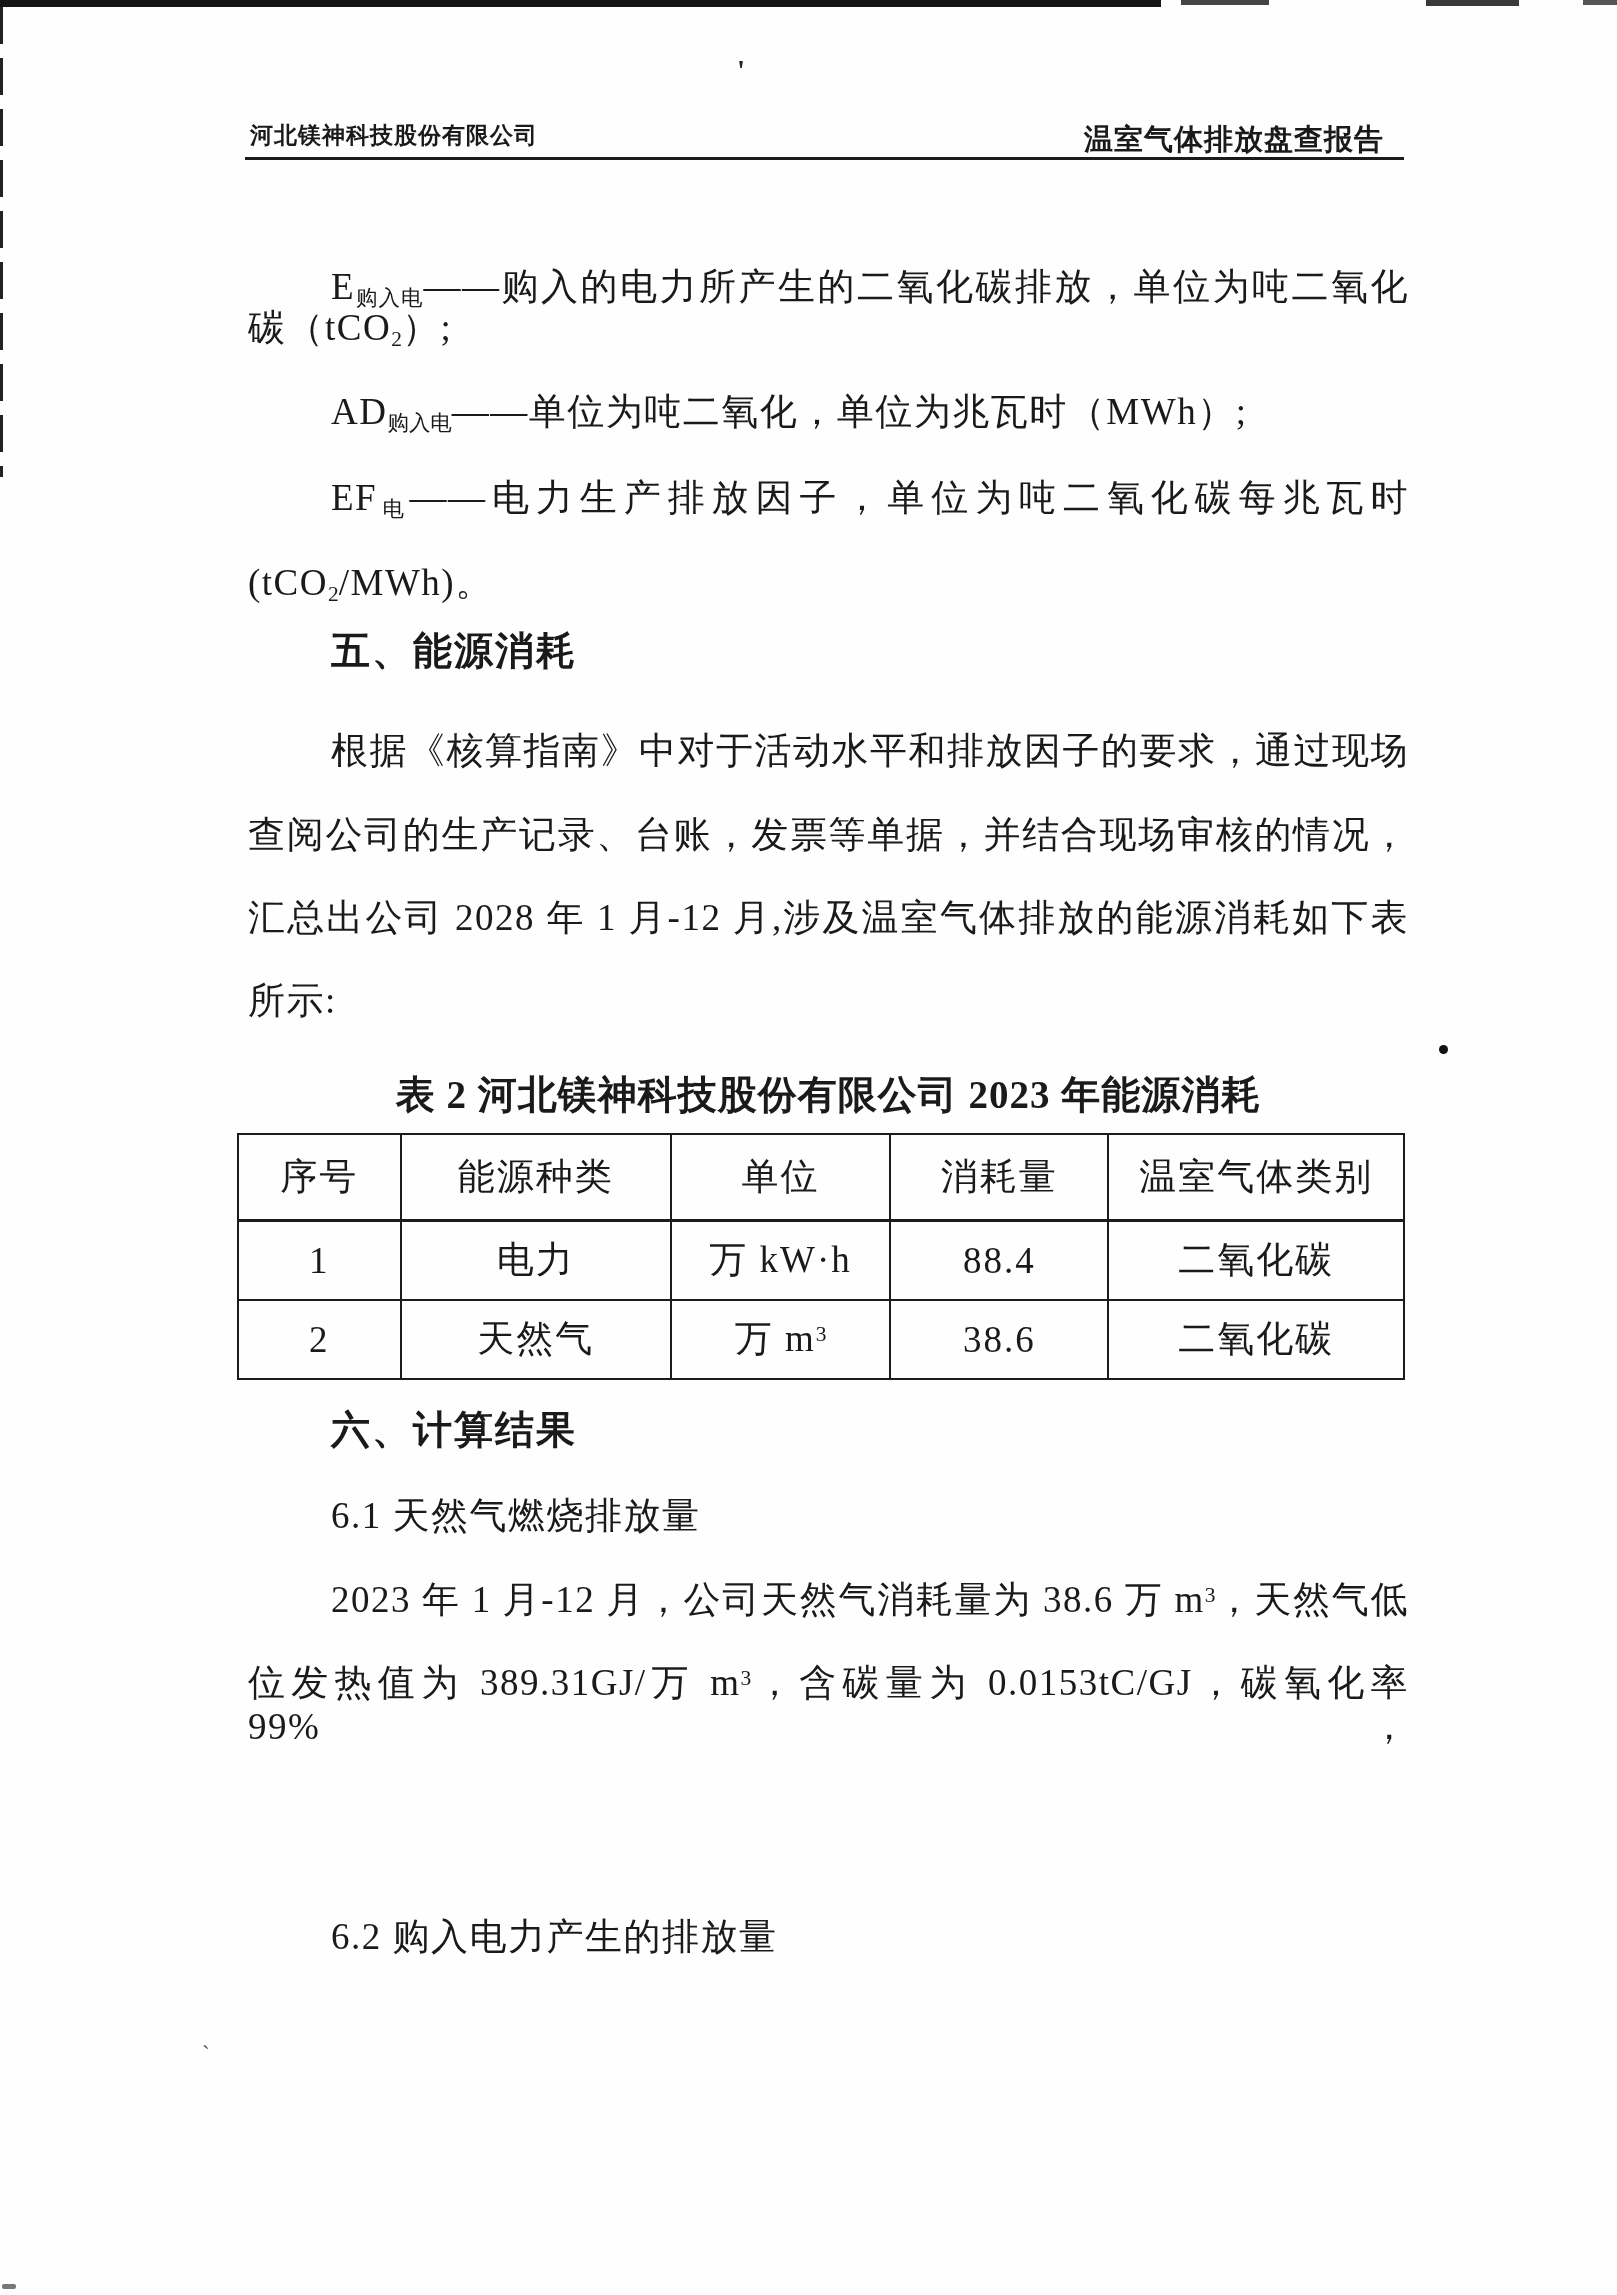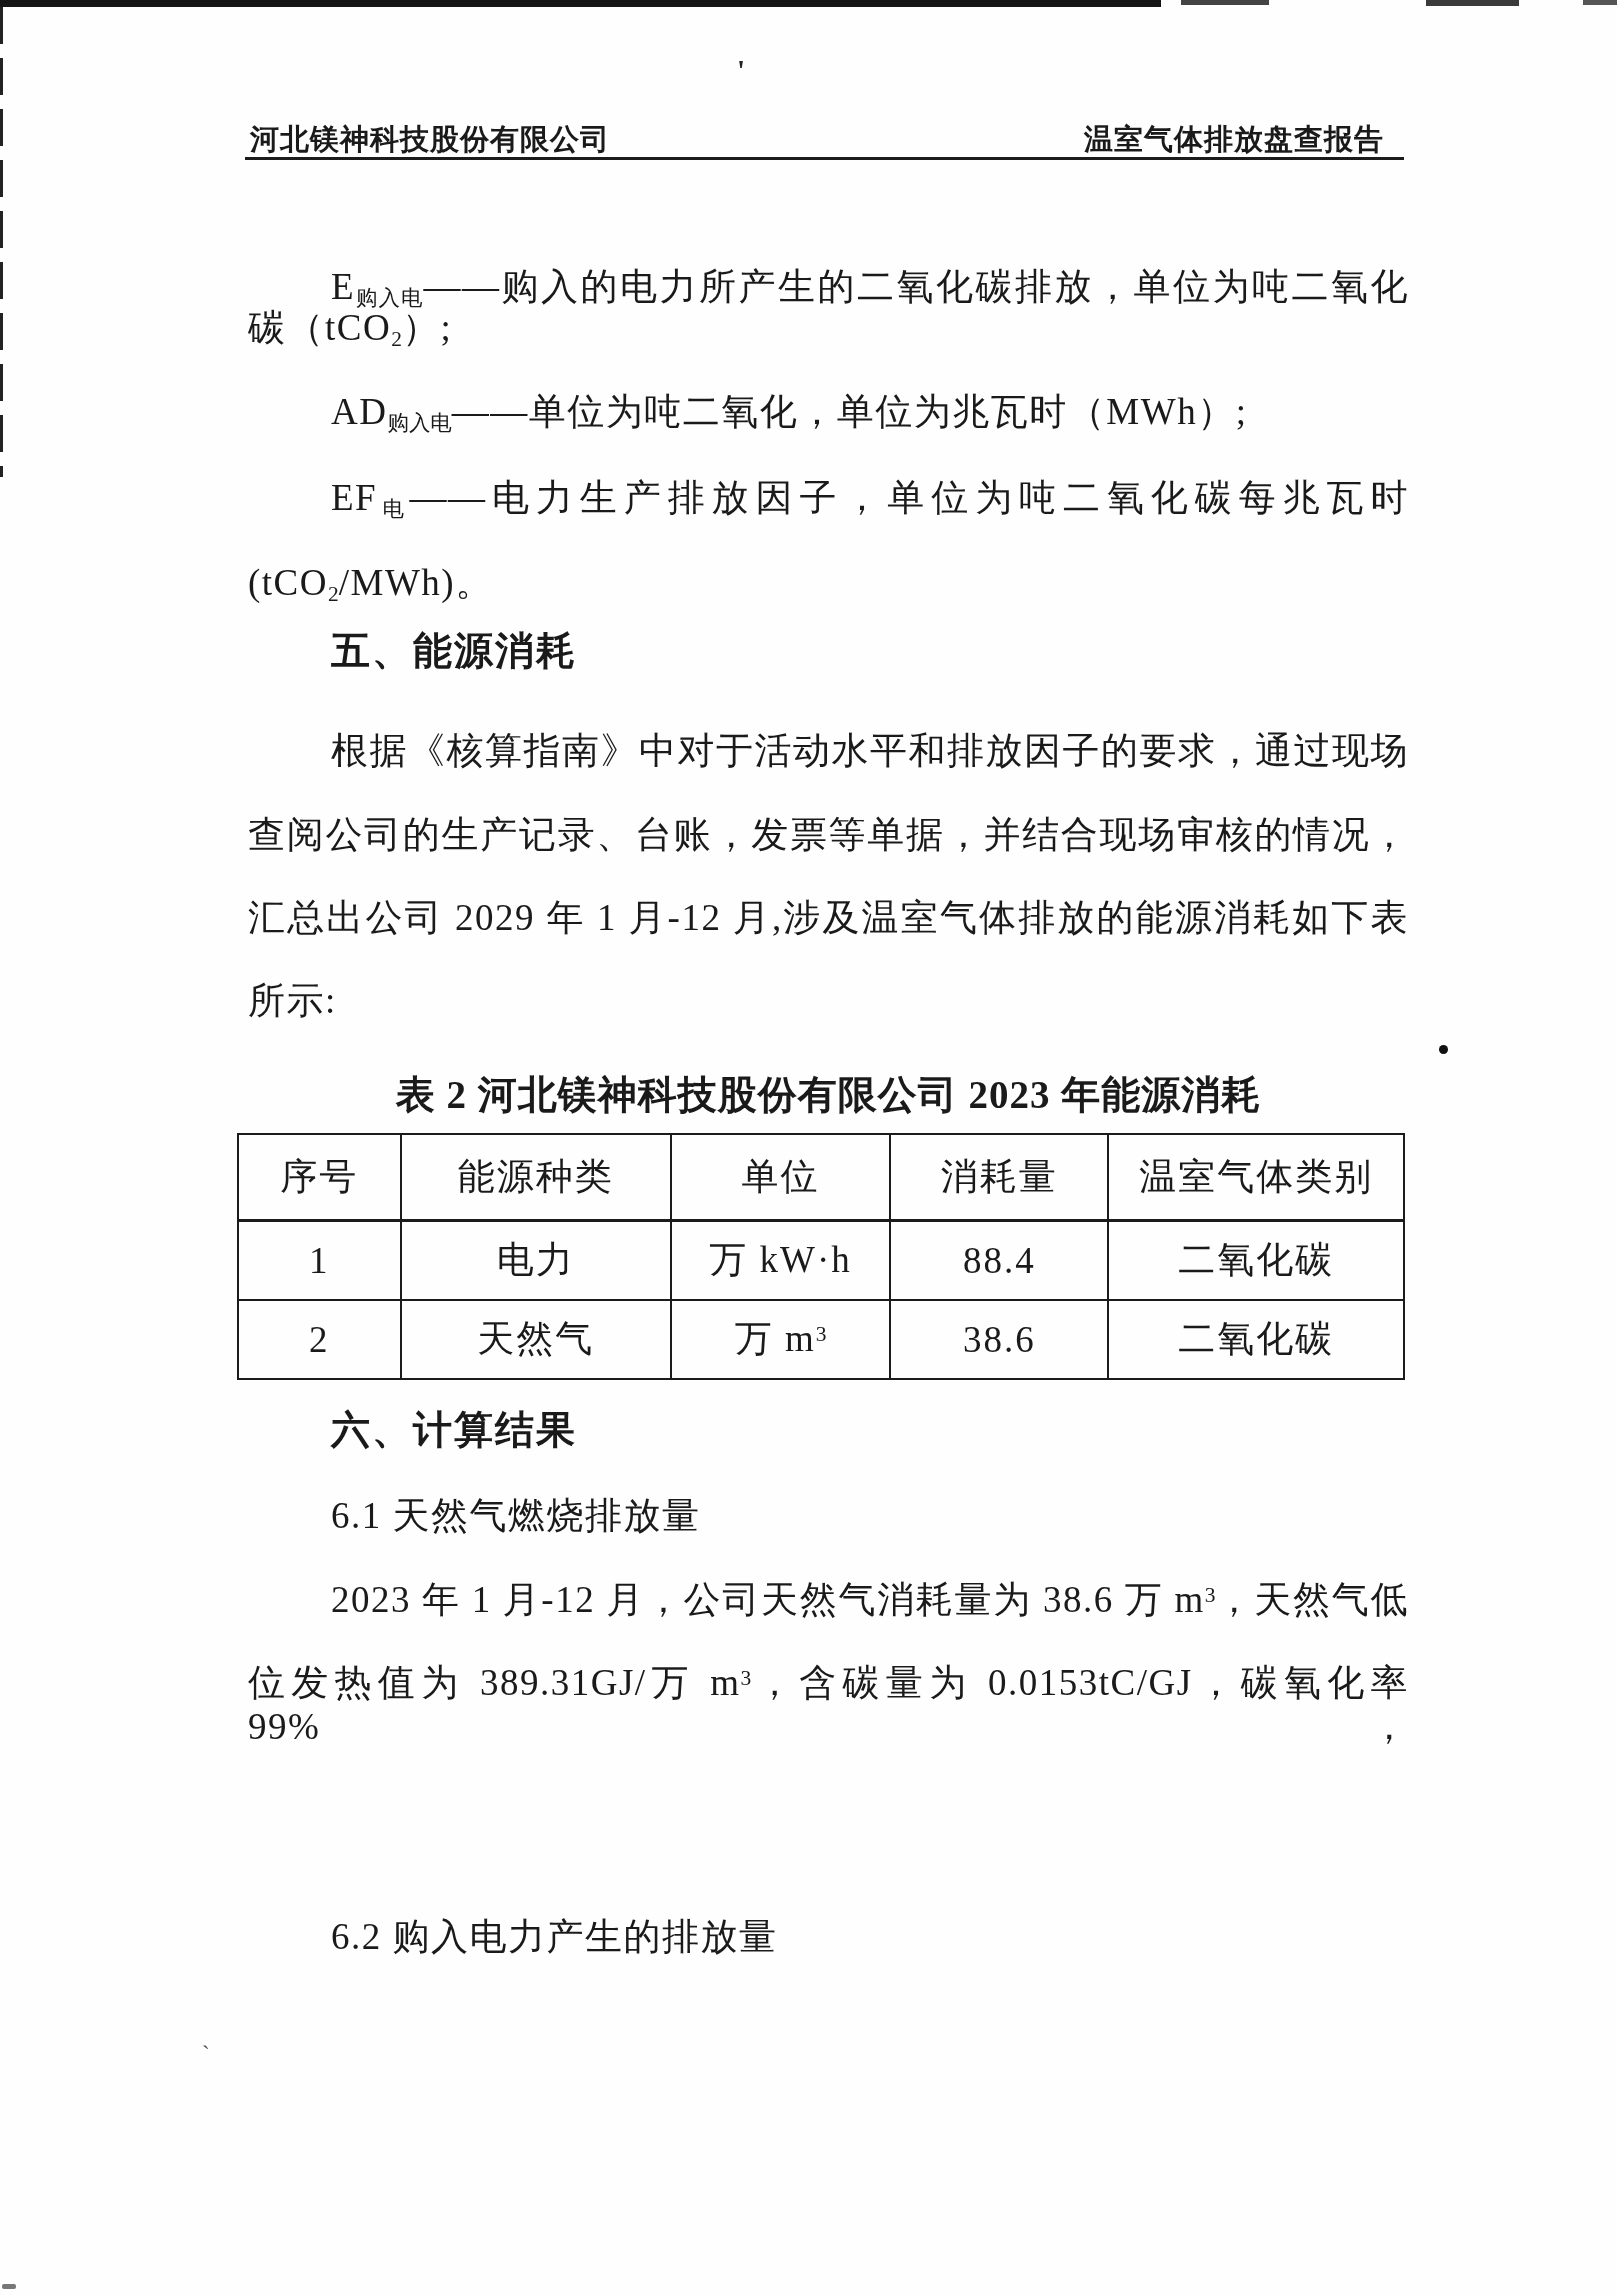--- a/index.html
+++ b/index.html
@@ -15,21 +15,21 @@
   .top-edge{position:absolute;left:0;top:0;width:1161px;height:6.9px;background:#151515;}
   .top-edge2{position:absolute;left:1181px;top:0;width:88px;height:4.9px;background:#444;}
   .top-edge3{position:absolute;left:1426px;top:0;width:93px;height:5.9px;background:#3a3a3a;}
   .top-edge4{position:absolute;left:1583px;top:0;width:34px;height:4.9px;background:#555;}
   .left-edge{position:absolute;left:0;top:6.9px;width:2.9px;height:470px;
     background:repeating-linear-gradient(180deg,#222 0 37px,transparent 37px 51px);}
   .speck{position:absolute;border-radius:50%;background:#111;}
   .tick{position:absolute;color:#222;font-size:29px;font-family:"Liberation Serif",serif;}
   
   .hdr-left{position:absolute;left:250px;top:120px;font-family:"Liberation Sans","DejaVu Sans",sans-serif;
-    font-size:29px;font-weight:600;letter-spacing:1px;}
+    font-size:23px;font-weight:600;letter-spacing:1px;}
   .hdr-right{position:absolute;right:233px;top:120px;font-family:"Liberation Sans","DejaVu Sans",sans-serif;
     font-size:29px;font-weight:600;letter-spacing:1px;}
   .hdr-rule{position:absolute;left:245px;top:157px;width:1159px;height:2.9px;background:#1b1b1b;}
   
   .line{position:absolute;font-size:37px;line-height:1.18;letter-spacing:1.5px;white-space:nowrap;}
   .just{white-space:normal;text-align:justify;text-align-last:justify;}
   .indent{left:331px;width:1078px;}
   .flush{left:248px;width:1161px;}
   .head{font-family:"Liberation Sans","DejaVu Sans",sans-serif;font-weight:700;font-size:39px;letter-spacing:2px;}
   sub{font-size:0.58em;vertical-align:-0.3em;letter-spacing:0;}
@@ -69,21 +69,21 @@
   <div class="line" style="left:248px;top:306px;"><span>碳（tCO</span><sub>2</sub><span>）;</span></div>
 
   <div class="line" style="left:331px;top:390px;"><span>AD</span><sub>购入电</sub><span>——单位为吨二氧化，单位为兆瓦时（MWh）;</span></div>
 
   <div class="line indent just" style="top:476px;"><span>EF</span><sub>电</sub><span>——电力生产排放因子，单位为吨二氧化碳每兆瓦时</span></div>
   <div class="line" style="left:248px;top:561px;"><span>(tCO</span><sub>2</sub><span>/MWh)。</span></div>
 
   <div class="line head" style="left:331px;top:628px;">五、能源消耗</div>
   <div class="line indent just" style="top:729px;">根据《核算指南》中对于活动水平和排放因子的要求，通过现场</div>
   <div class="line flush just" style="top:813px;">查阅公司的生产记录、台账，发票等单据，并结合现场审核的情况，</div>
-  <div class="line flush just" style="top:896px;">汇总出公司 2029 年 1 月-12 月,涉及温室气体排放的能源消耗如下表</div>
+  <div class="line flush just" style="top:896px;">汇总出公司 2028 年 1 月-12 月,涉及温室气体排放的能源消耗如下表</div>
   <div class="line" style="left:248px;top:979px;">所示:</div>
 
   <div class="tbl-title">表 2 河北镁神科技股份有限公司 2023 年能源消耗</div>
   <table class="energy">
     <tbody>
         <tr class="hdr-row">
       <th class="c1">序号</th>
       <th class="c2">能源种类</th>
       <th class="c3">单位</th>
       <th class="c4">消耗量</th>

